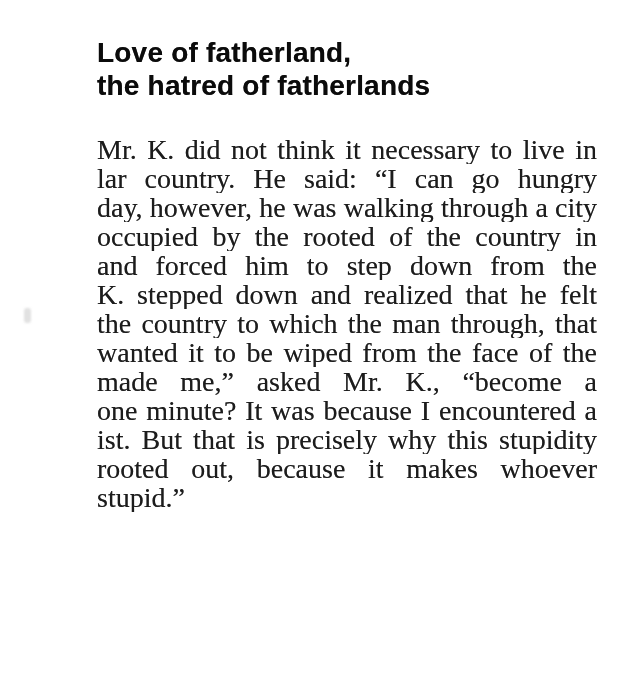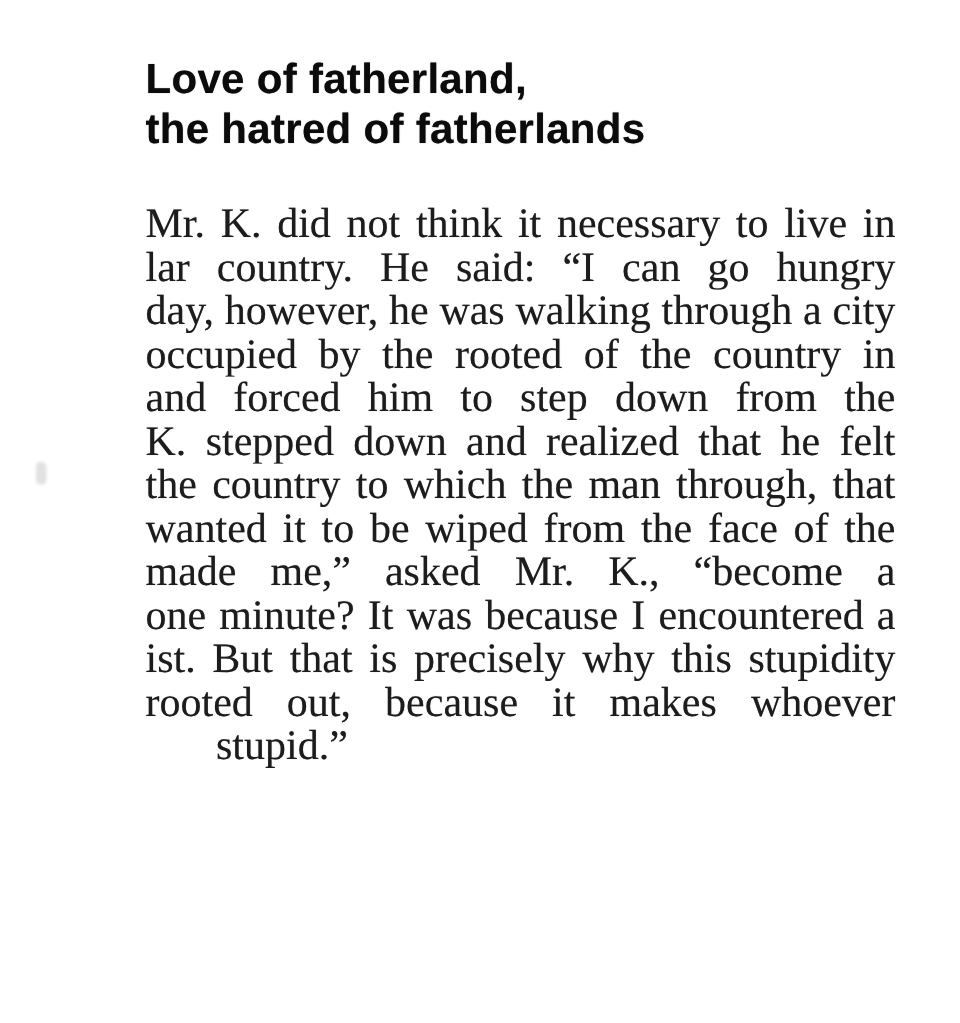--- a/index.html
+++ b/index.html
@@ -44,21 +44,20 @@
     text-shadow: 0 0 0.5px rgba(20,20,20,0.55);
   }
   .text-line {
     text-align: justify;
     text-align-last: justify;
     height: 29px;
     overflow: hidden;
   }
   .text-line.last-line {
     text-align-last: left;
-    margin-left: 47px;
   }
   .scan-speck {
     position: absolute;
     left: 24px;
     top: 308px;
     width: 7px;
     height: 15px;
     background: #c9c9c9;
     border-radius: 3px;
     opacity: 0.55;

